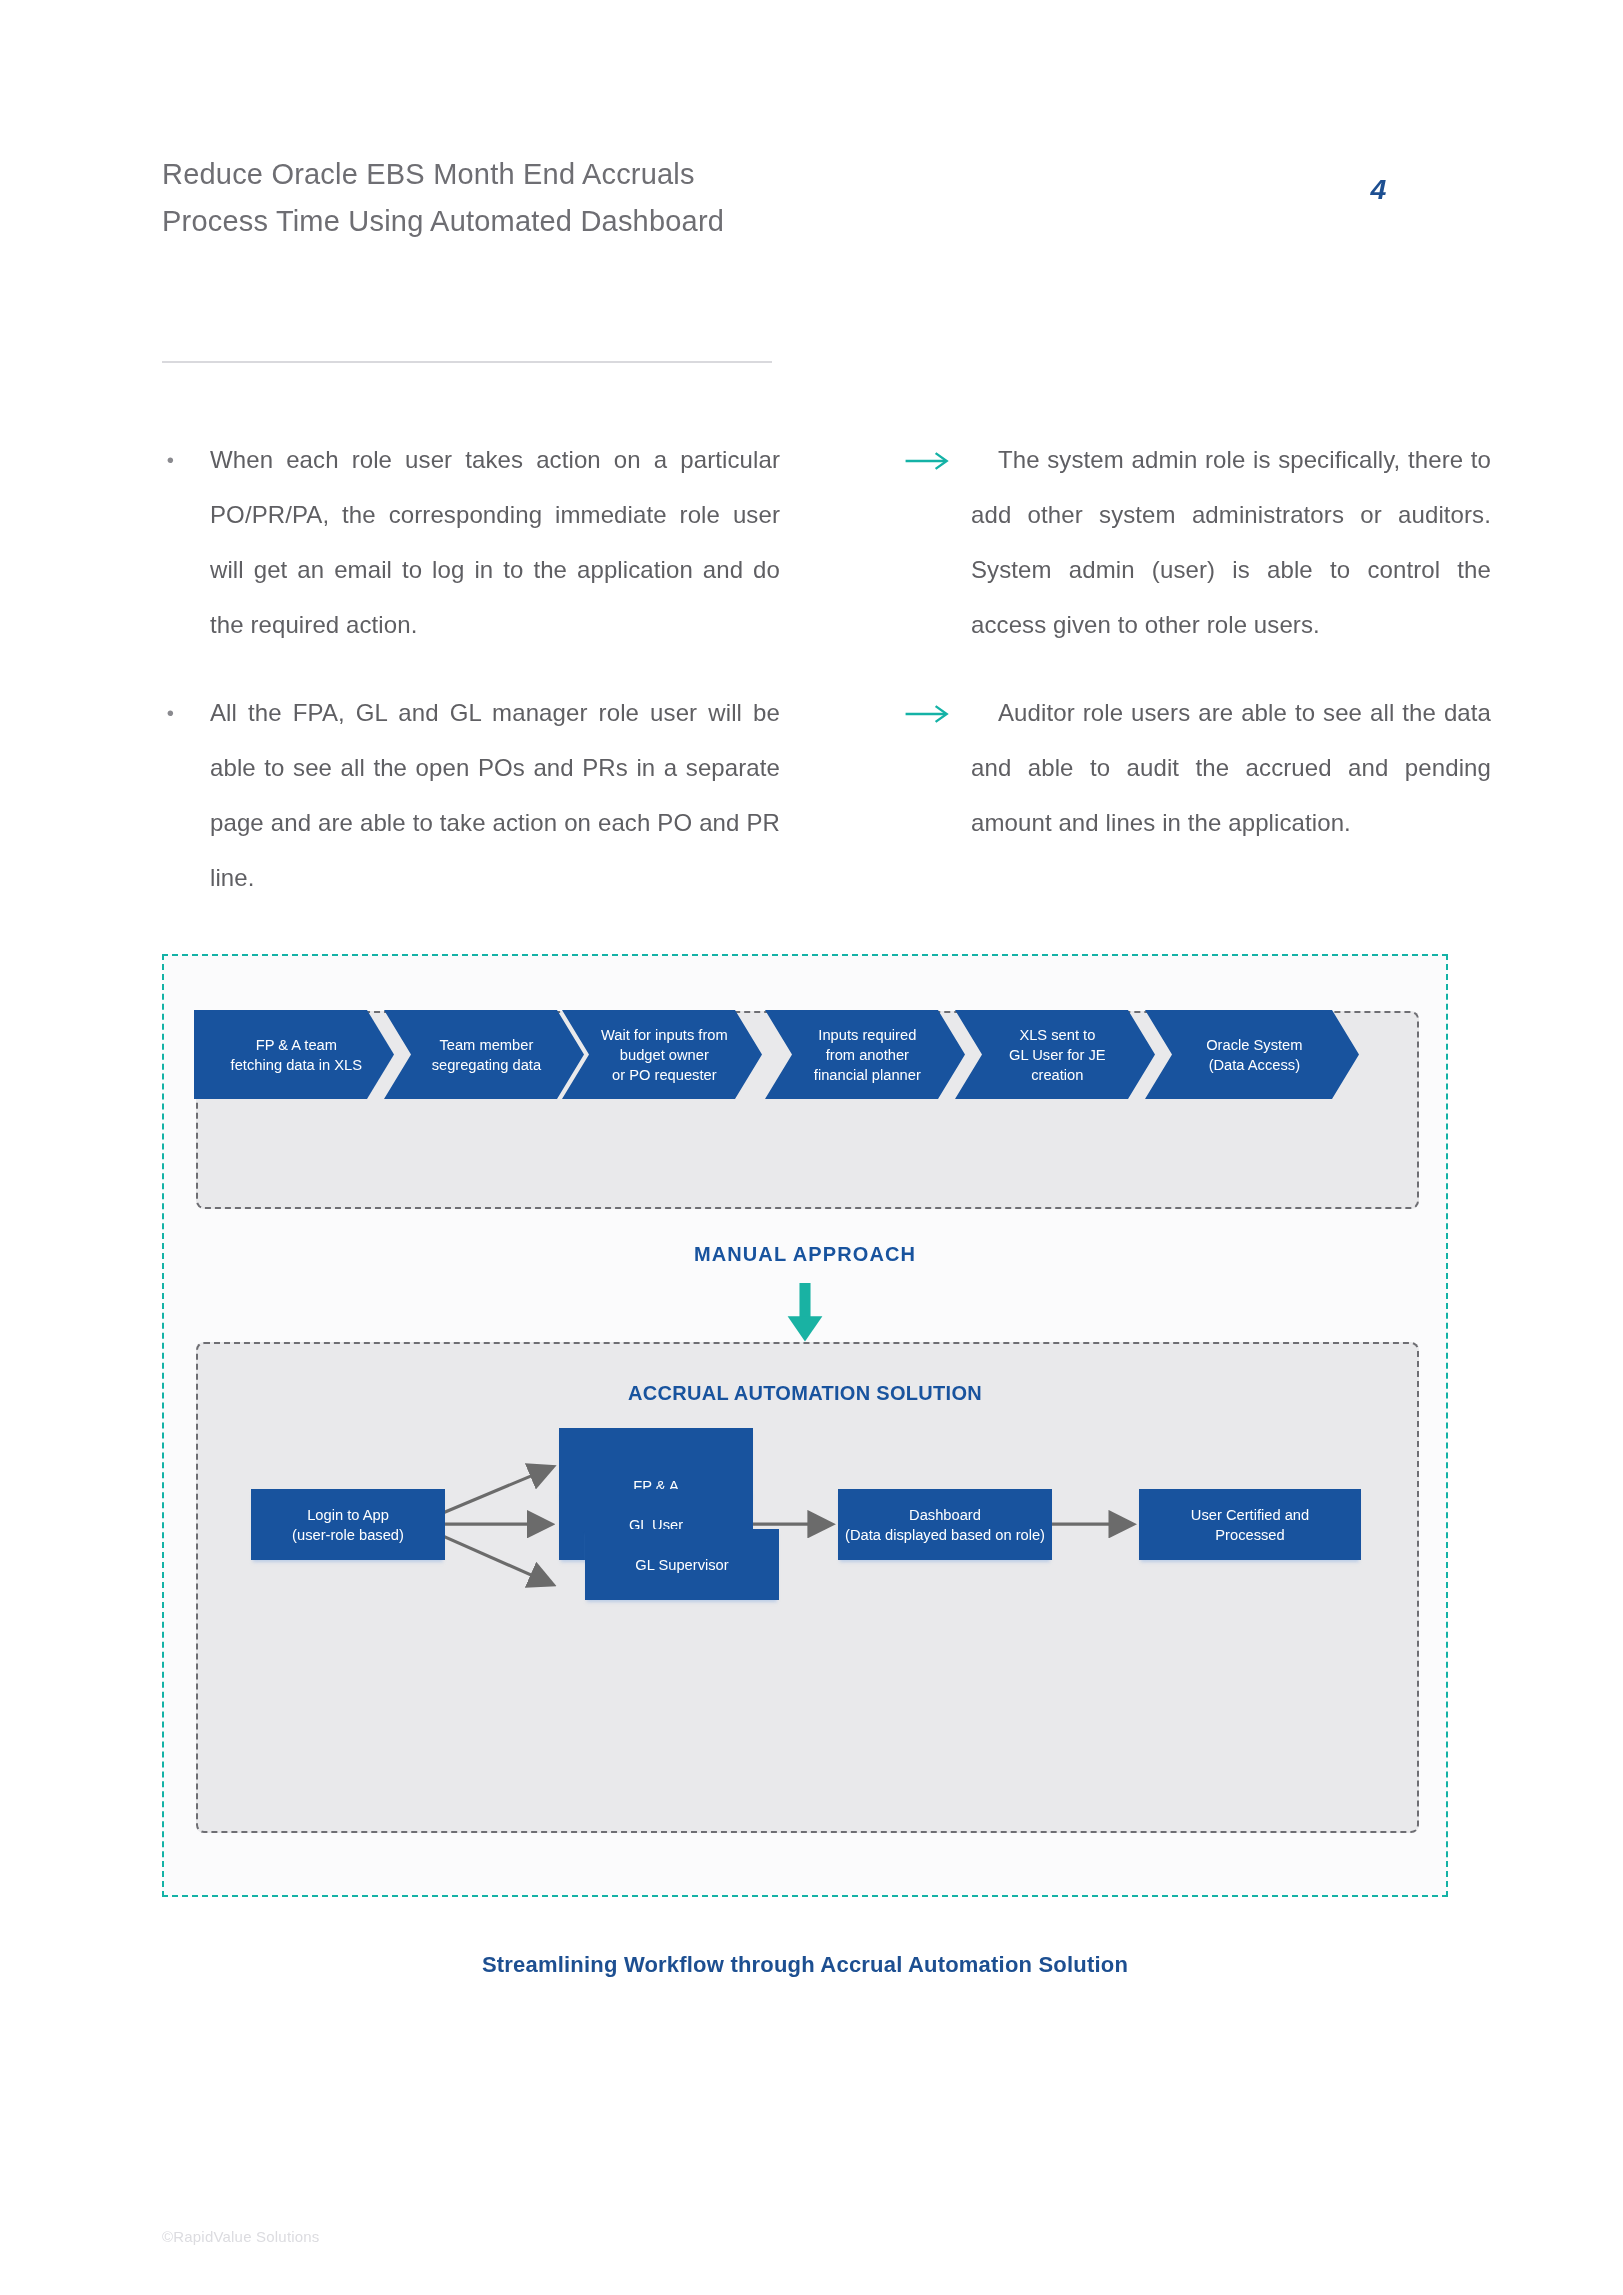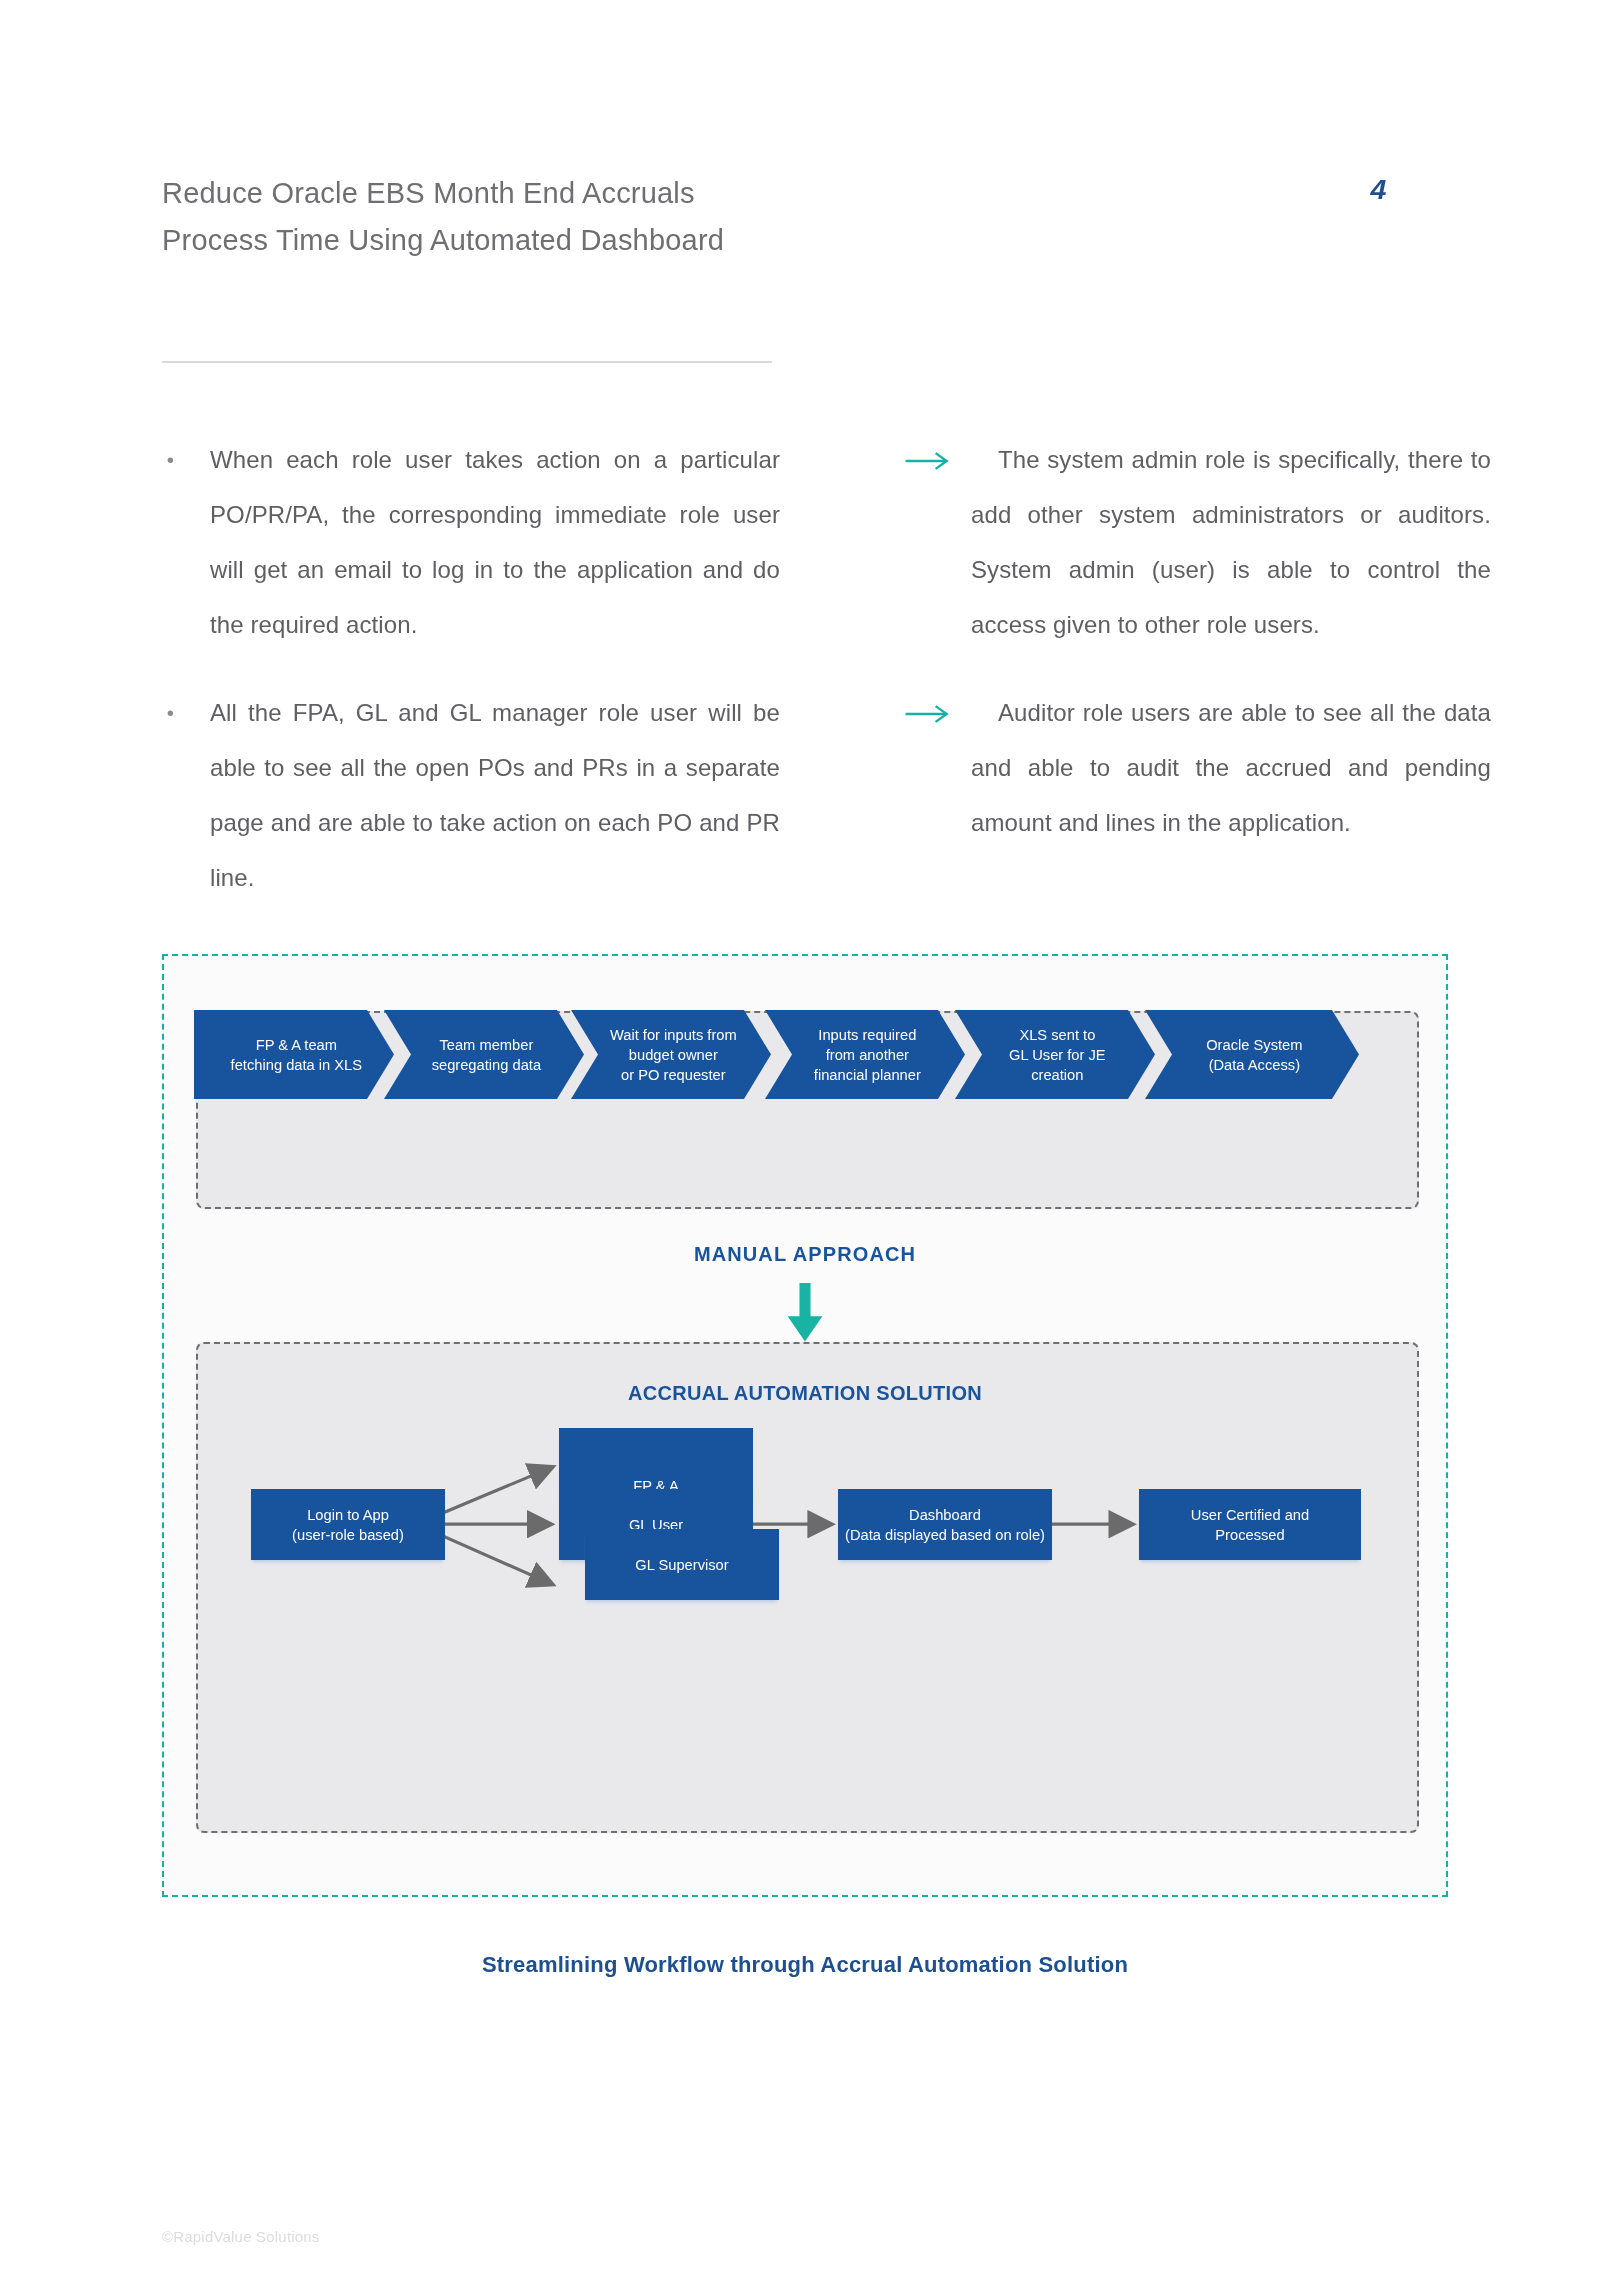--- a/index.html
+++ b/index.html
@@ -19,21 +19,20 @@
   .page-title {
     position: absolute;
     left: 162px;
     top: 151px;
     width: 713px;
     font-size: 29px;
     line-height: 1.62;
     color: #6e6e73;
     font-weight: 400;
     letter-spacing: 0.2px;
-    margin-top: 19px;
   }
   .page-title .tline { display: block; white-space: nowrap; }
 
   .page-number {
     position: absolute;
     left: 1347px;
     top: 173px;
     width: 63px;
     text-align: center;
     font-size: 28.5px;
@@ -299,21 +298,21 @@
 
   <div class="panel panel-manual"></div>
 
   <div class="chevron-strip">
     <div class="chev chev-body" style="left:0px;    width:200px;">
         <span>FP &amp; A team<br>fetching data in XLS</span>
       </div>
     <div class="chev chev-notch" style="left:190px;  width:200px;">
         <span>Team member<br>segregating data</span>
       </div>
-    <div class="chev chev-notch" style="left:377px;  width:200px;">
+    <div class="chev chev-notch" style="left:368px;  width:200px;">
         <span>Wait for inputs from<br>budget owner<br>or PO requester</span>
       </div>
     <div class="chev chev-notch" style="left:571px;  width:200px;">
         <span>Inputs required<br>from another<br>financial planner</span>
       </div>
     <div class="chev chev-notch" style="left:761px;  width:200px;">
         <span>XLS sent to<br>GL User for JE<br>creation</span>
       </div>
     <div class="chev chev-notch" style="left:951px; width:214px;">
         <span>Oracle System<br>(Data Access)</span>

